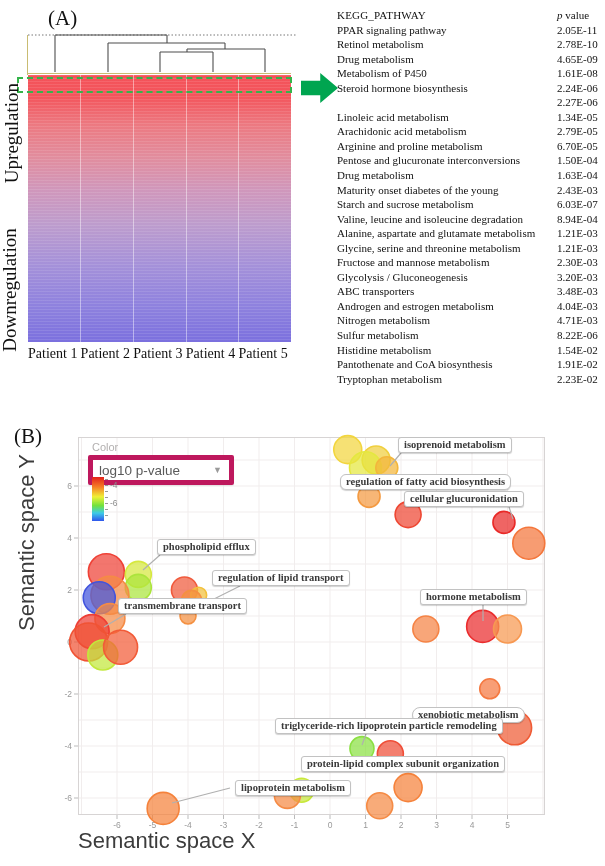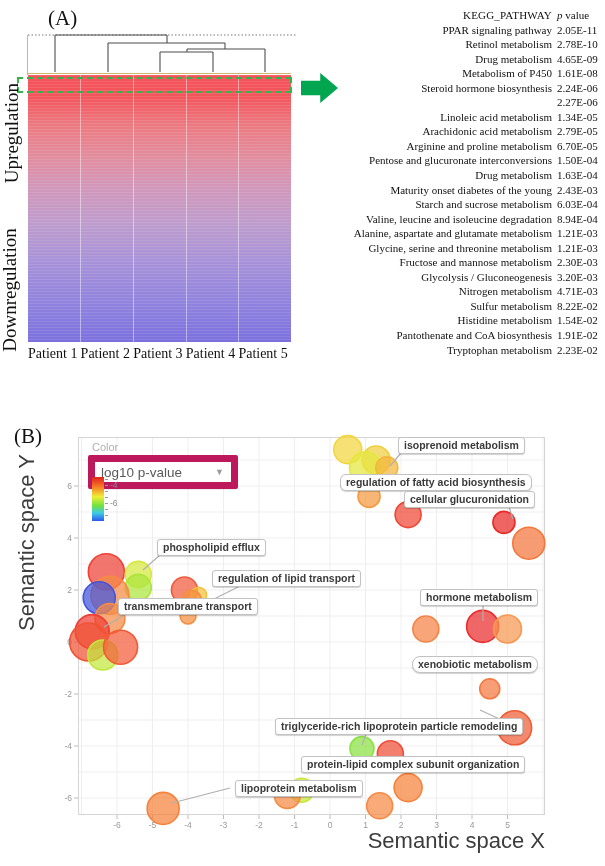--- a/index.html
+++ b/index.html
@@ -19,32 +19,32 @@
   #olive-h{left:27px;top:73px;width:264px;height:1px;background:#c9bc72;}
   #green-box{left:17px;top:77px;width:275px;height:16px;border:2px dashed #35b44a;box-sizing:border-box;}
   #green-arrow{left:301px;top:73px;width:37px;height:30px;background:#00a550;
     clip-path:polygon(0 26%,52% 26%,52% 0,100% 50%,52% 100%,52% 74%,0 74%);}
   .side-label{font-size:19px;color:#111;text-align:center;transform:rotate(-90deg);}
   #patients{left:28px;top:346px;width:263px;display:flex;}
   .patient{flex:1;text-align:left;font-size:14px;color:#111;}
   
   #kegg{left:337px;top:8px;width:268px;font-size:11px;line-height:14.55px;color:#111;}
   .kegg-row,#kegg-head{display:flex;align-items:flex-start;}
-  .kegg-path{width:215px;text-align:right;}
+  .kegg-path{width:215px;}
   .kegg-p{margin-left:auto;width:48px;text-align:left;}
   #kegg-head .kegg-path{letter-spacing:.2px;}
 
   
   #plotbox{left:78px;top:437px;width:467px;height:378px;border:1px solid #d7d4d4;box-sizing:border-box;background:#fff;}
   #plotsvg{left:0;top:0;width:605px;height:866px;overflow:visible;pointer-events:none;}
   .annot{position:absolute;white-space:nowrap;background:#fff;border:1px solid #c2c2c2;border-radius:3px;
-    padding:1px 5px 2px 5px;font-family:Liberation Sans, sans-serif;font-weight:bold;font-size:10.5px;
+    padding:1px 5px 2px 5px;font-family:Liberation Serif, serif;font-weight:bold;font-size:10.5px;
     color:#3a3a3a;box-shadow:0 1px 1px rgba(0,0,0,.18);}
   #legend-title{left:92px;top:441px;font-family:"Liberation Sans",sans-serif;font-size:11px;color:#b3b0b0;}
-  #dropdown{left:88px;top:455px;width:136px;height:20px;background:#fff;border:7px solid #be185d;border-radius:2px;
+  #dropdown{left:88px;top:455px;width:136px;height:20px;background:#fff;border:5px solid #be185d;border-radius:2px;
     box-shadow:0 1px 1px rgba(0,0,0,.08);display:flex;align-items:center;}
   #dropdown .dd-text{font-family:"Liberation Sans",sans-serif;font-size:13.5px;color:#5a5a5a;margin-left:6px;}
   #dropdown .caret{margin-left:auto;margin-right:7px;font-size:9px;color:#9a9a9a;}
   #colorbar{left:92px;top:477px;width:12px;height:44px;
     background:linear-gradient(to bottom,#e3201b 0%,#f57b25 22%,#eff037 45%,#71e23c 65%,#3ecbe8 82%,#2f55ec 100%);}
   #colorbar-ticks{left:105px;top:479px;width:3px;height:40px;
     background:repeating-linear-gradient(to bottom,#999 0 1px,transparent 1px 6px);}
   .cbar-label{position:absolute;font-family:"Liberation Sans",sans-serif;font-size:8.5px;color:#8a8a8a;}
   .axis-title{font-family:"Liberation Sans",sans-serif;font-size:22px;color:#3c3c3c;}
 </style>
@@ -144,21 +144,21 @@
         <div class="kegg-row">
           <div class="kegg-path">Drug metabolism</div>
           <div class="kegg-p">1.63E-04</div>
         </div>
         <div class="kegg-row">
           <div class="kegg-path">Maturity onset diabetes of the young</div>
           <div class="kegg-p">2.43E-03</div>
         </div>
         <div class="kegg-row">
           <div class="kegg-path">Starch and sucrose metabolism</div>
-          <div class="kegg-p">6.03E-04</div>
+          <div class="kegg-p">6.03E-07</div>
         </div>
         <div class="kegg-row">
           <div class="kegg-path">Valine, leucine and isoleucine degradation</div>
           <div class="kegg-p">8.94E-04</div>
         </div>
         <div class="kegg-row">
           <div class="kegg-path">Alanine, aspartate and glutamate metabolism</div>
           <div class="kegg-p">1.21E-03</div>
         </div>
         <div class="kegg-row">
@@ -167,26 +167,34 @@
         </div>
         <div class="kegg-row">
           <div class="kegg-path">Fructose and mannose metabolism</div>
           <div class="kegg-p">2.30E-03</div>
         </div>
         <div class="kegg-row">
           <div class="kegg-path">Glycolysis / Gluconeogenesis</div>
           <div class="kegg-p">3.20E-03</div>
         </div>
         <div class="kegg-row">
+          <div class="kegg-path">ABC transporters</div>
+          <div class="kegg-p">3.48E-03</div>
+        </div>
+        <div class="kegg-row">
+          <div class="kegg-path">Androgen and estrogen metabolism</div>
+          <div class="kegg-p">4.04E-03</div>
+        </div>
+        <div class="kegg-row">
           <div class="kegg-path">Nitrogen metabolism</div>
           <div class="kegg-p">4.71E-03</div>
         </div>
         <div class="kegg-row">
           <div class="kegg-path">Sulfur metabolism</div>
-          <div class="kegg-p">8.22E-02</div>
+          <div class="kegg-p">8.22E-06</div>
         </div>
         <div class="kegg-row">
           <div class="kegg-path">Histidine metabolism</div>
           <div class="kegg-p">1.54E-02</div>
         </div>
         <div class="kegg-row">
           <div class="kegg-path">Pantothenate and CoA biosynthesis</div>
           <div class="kegg-p">1.91E-02</div>
         </div>
         <div class="kegg-row">
@@ -313,31 +321,31 @@
     </svg>
 
   <div id="annots">
       <div class="annot abs" style="left: 398px; top: 437px;">isoprenoid metabolism</div>
       <div class="annot abs" style="left: 340px; top: 474px; border-radius: 6px;">regulation of fatty acid biosynthesis</div>
       <div class="annot abs" style="left: 404px; top: 491px;">cellular glucuronidation</div>
       <div class="annot abs" style="left: 157px; top: 539px;">phospholipid efflux</div>
       <div class="annot abs" style="left: 212px; top: 570px;">regulation of lipid transport</div>
       <div class="annot abs" style="left: 118px; top: 598px;">transmembrane transport</div>
       <div class="annot abs" style="left: 420px; top: 589px;">hormone metabolism</div>
-      <div class="annot abs" style="left: 412px; top: 656px; border-radius: 8px;">xenobiotic metabolism</div>
+      <div class="annot abs" style="left: 412px; top: 707px; border-radius: 8px;">xenobiotic metabolism</div>
       <div class="annot abs" style="left: 275px; top: 718px;">triglyceride-rich lipoprotein particle remodeling</div>
       <div class="annot abs" style="left: 301px; top: 756px;">protein-lipid complex subunit organization</div>
       <div class="annot abs" style="left: 187px; top: 780px; margin-left: 48px;">lipoprotein metabolism</div>
     </div>
 
   <div id="legend-title" class="abs">Color</div>
   <div id="dropdown" class="abs">
     <span class="dd-text">log10 p-value</span>
     <span class="caret">▼</span>
   </div>
   <div id="colorbar" class="abs"></div>
   <div id="colorbar-ticks" class="abs"></div>
   <div class="cbar-label" style="left:110px;top:480px;">-4</div>
   <div class="cbar-label" style="left:110px;top:498px;">-6</div>
 
   <div class="abs axis-title" style="left:16px;top:530px;width:22px;height:180px;transform:rotate(-90deg);transform-origin:center;white-space:nowrap;text-align:center;line-height:180px;">Semantic space Y</div>
-  <div class="abs axis-title" style="left:78px;top:828px;width:467px;text-align:right;">Semantic space X</div>
+  <div class="abs axis-title" style="left:78px;top:828px;width:467px;text-align:left;">Semantic space X</div>
 </div>
 
 </body></html>

